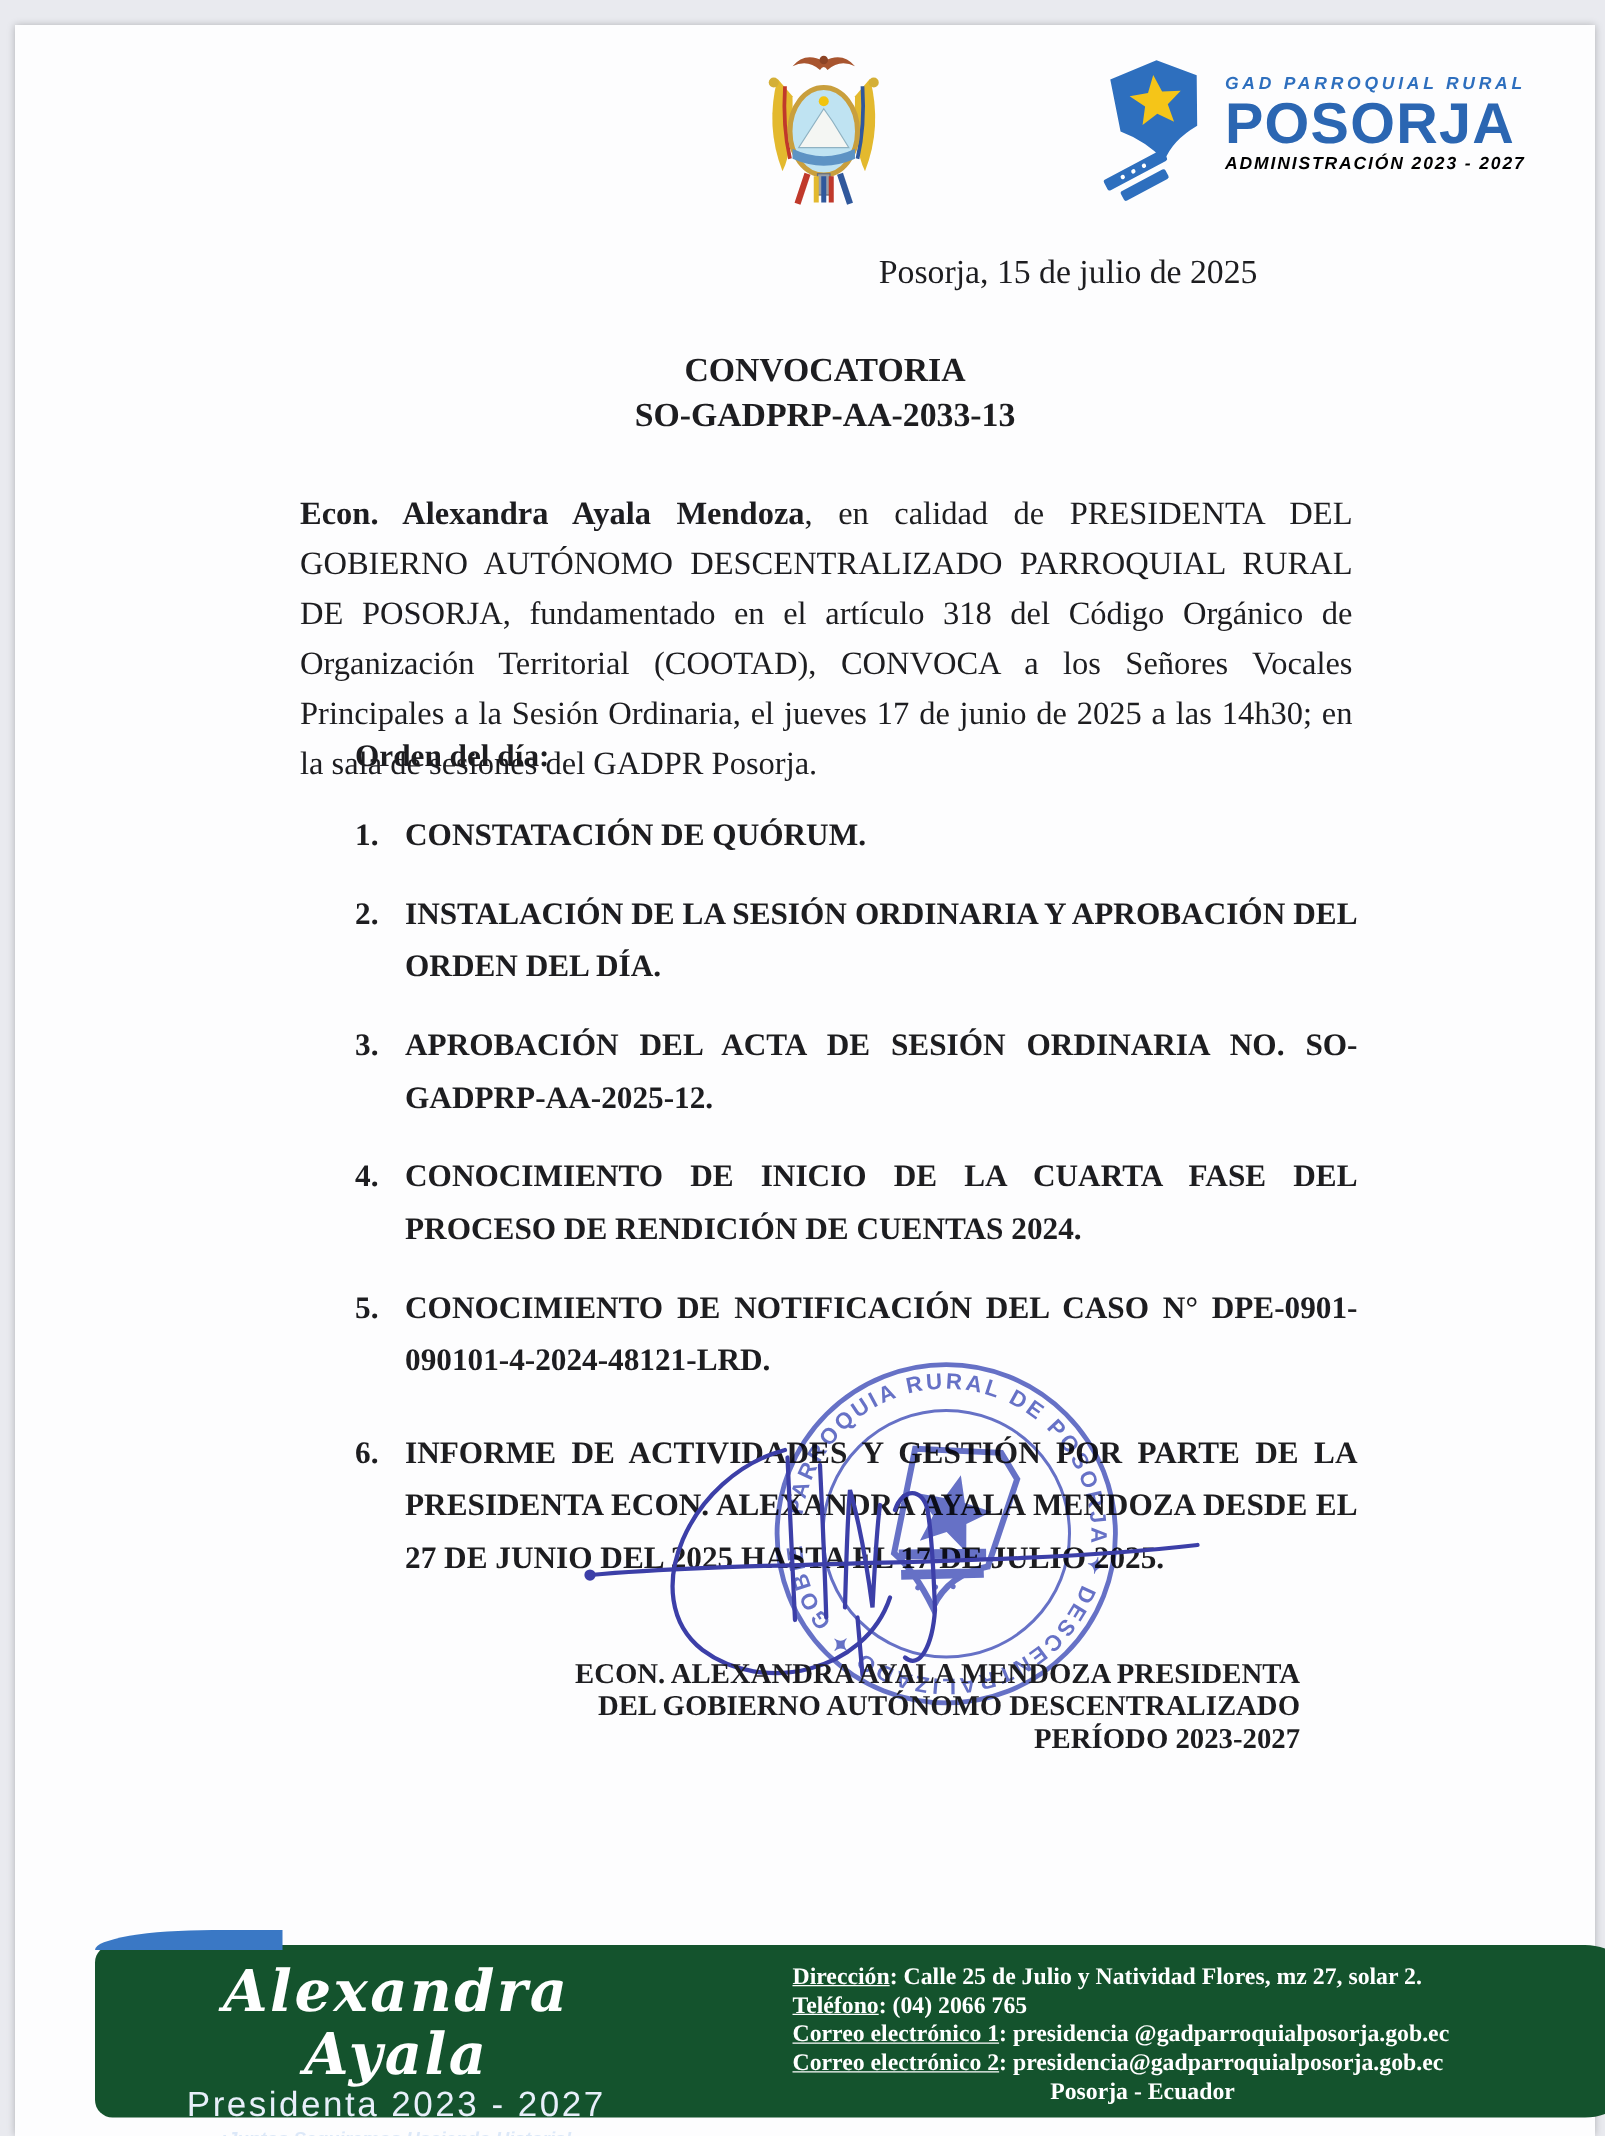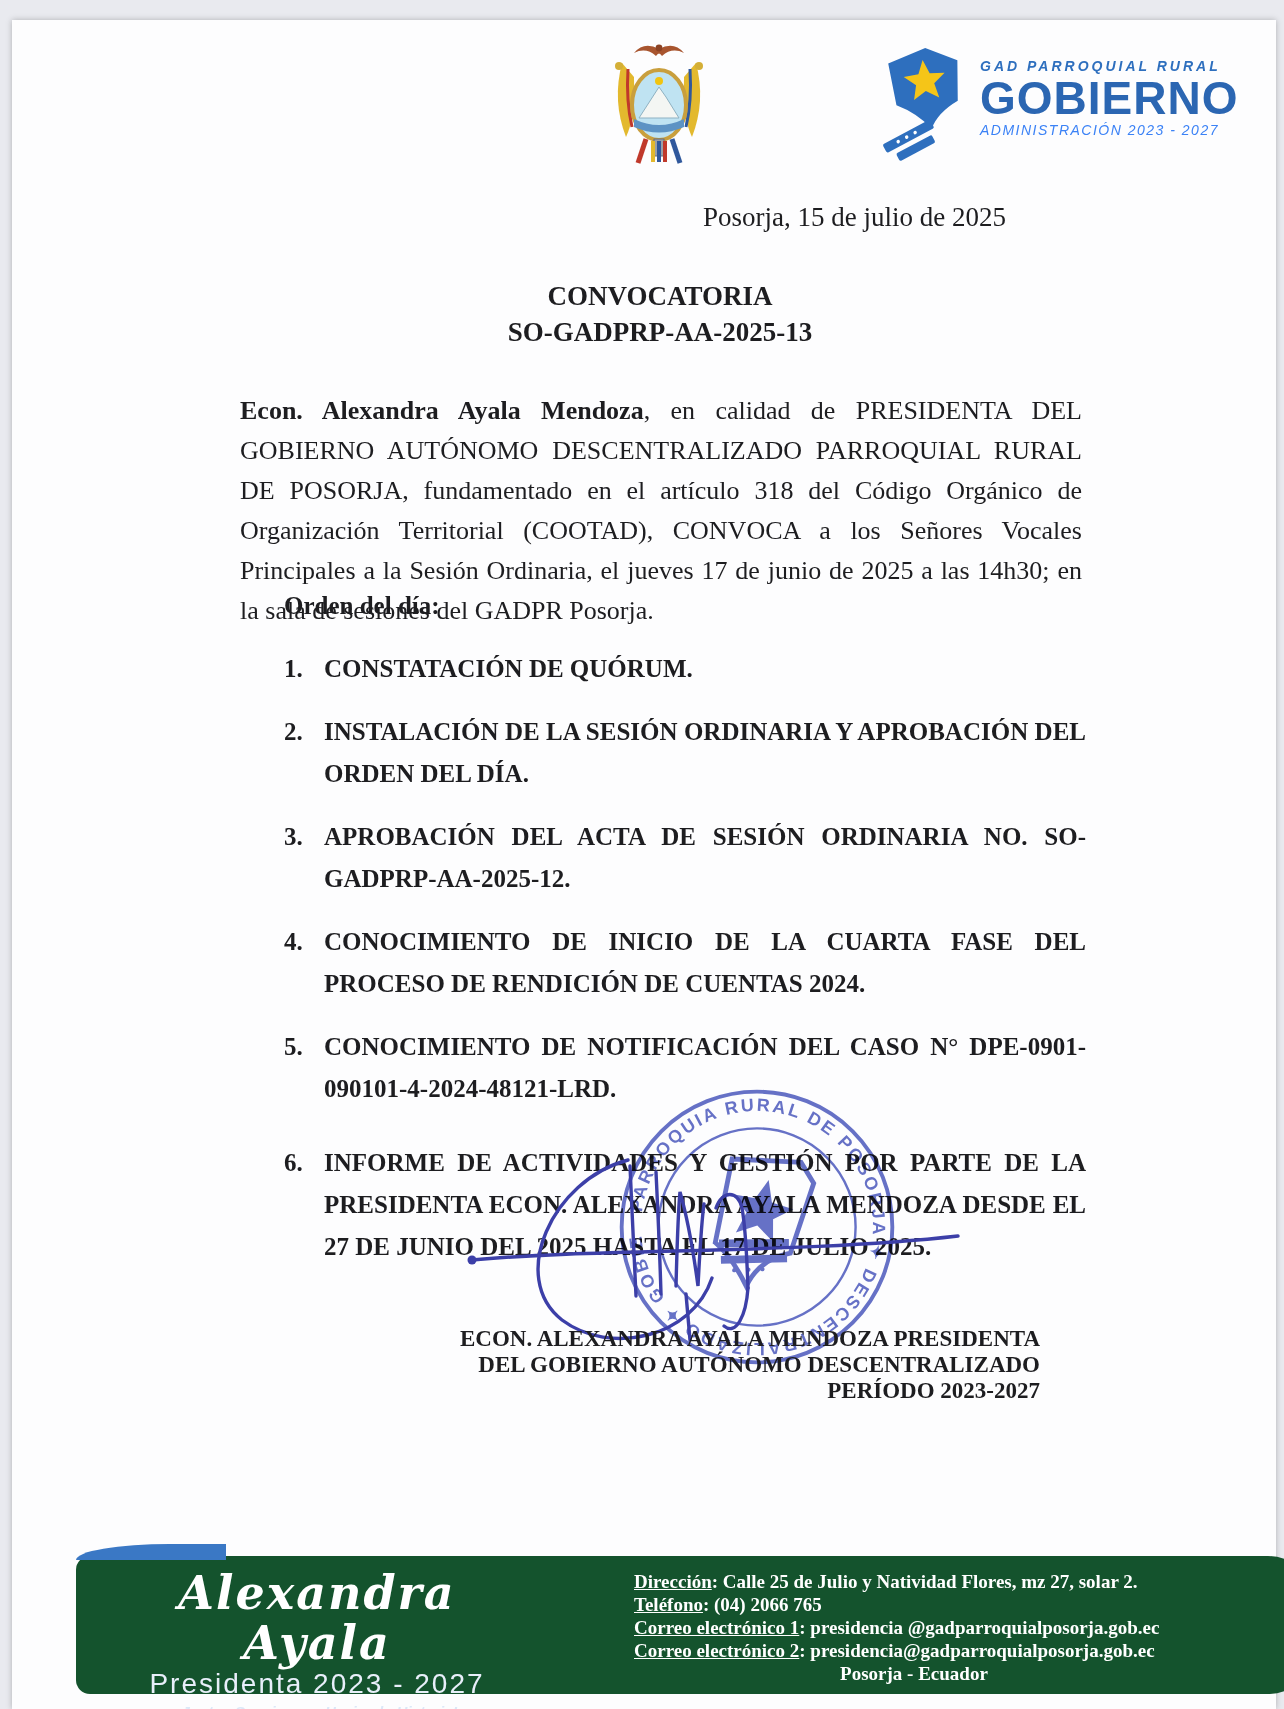--- a/index.html
+++ b/index.html
@@ -16,21 +16,21 @@
     background:#fdfdfe;
     box-shadow:0 0 6px rgba(0,0,0,.25);
   }
   
   .coat{position:absolute;left:592px;top:18px;width:110px;height:132px;}
   .logo{position:absolute;left:866px;top:22px;display:flex;align-items:flex-start;}
   .logo-shield{width:96px;height:122px;flex:none;}
   .logo-text{margin-left:6px;margin-top:16px;font-family:"Liberation Sans",sans-serif;}
   .logo-line1{font-size:14px;font-weight:700;font-style:italic;letter-spacing:3px;color:#2e6fbe;white-space:nowrap;}
   .logo-name{font-size:46px;font-weight:800;letter-spacing:1px;color:#2b66b2;line-height:1.05;white-space:nowrap;}
-  .logo-line3{font-size:14px;font-weight:400;font-style:italic;letter-spacing:1.5px;color:#3b82f6;white-space:nowrap;}
+  .logo-line3{font-size:14px;font-weight:700;font-style:italic;letter-spacing:1.5px;color:#000000;white-space:nowrap;}
   
   .dateline{position:absolute;left:212px;top:182px;width:782px;text-align:right;font-size:27px;}
   .titleblock{position:absolute;left:228px;top:258px;width:840px;text-align:center;font-weight:700;font-size:27px;line-height:36px;}
   .intro{position:absolute;left:228px;top:338px;width:842px;font-size:26px;line-height:40px;text-align:justify;text-align-last:left;margin-top:33px;}
   .intro b{font-weight:700;}
   .agenda-head{position:absolute;left:272px;top:572px;font-size:25px;font-weight:700;}
   .agenda{position:absolute;left:272px;top:628px;width:802px;}
   .agenda-item{display:flex;font-weight:700;font-size:25px;line-height:42px;margin-bottom:21px;}
   .agenda-item.gap-before{margin-top:32px;}
   .agenda-num{width:40px;flex:none;}
@@ -98,30 +98,30 @@
       <g transform="rotate(-28 34 100)">
         <rect x="6" y="90" width="56" height="10" rx="2" fill="#2e6fbe"></rect>
         <circle cx="22" cy="95" r="1.8" fill="#ffffff"></circle>
         <circle cx="32" cy="95" r="1.8" fill="#ffffff"></circle>
         <circle cx="42" cy="95" r="1.8" fill="#ffffff"></circle>
         <rect x="14" y="105" width="42" height="9" rx="2" fill="#2e6fbe"></rect>
       </g>
     </svg>
     <div class="logo-text">
       <div class="logo-line1">GAD PARROQUIAL RURAL</div>
-      <div class="logo-name">GOBIERNO</div>
+      <div class="logo-name">POSORJA</div>
       <div class="logo-line3">ADMINISTRACIÓN 2023 - 2027</div>
     </div>
   </div>
 
   <div class="dateline">Posorja, 15 de julio de 2025</div>
 
   <div class="titleblock">
     <div>CONVOCATORIA</div>
-    <div>SO-GADPRP-AA-2025-13</div>
+    <div>SO-GADPRP-AA-2033-13</div>
   </div>
 
   <div class="intro"><b>Econ. Alexandra Ayala Mendoza</b><span>, en calidad de PRESIDENTA DEL GOBIERNO AUTÓNOMO DESCENTRALIZADO PARROQUIAL RURAL DE POSORJA, fundamentado en el artículo 318 del Código Orgánico de Organización Territorial (COOTAD), CONVOCA a los Señores Vocales Principales a la Sesión Ordinaria, el jueves 17 de junio de 2025 a las 14h30; en la sala de sesiones del GADPR Posorja.</span></div>
 
   <div class="agenda-head">Orden del día:</div>
   <div class="agenda">
     <div class="agenda-item">
       <span class="agenda-num">1.</span>
       <span class="agenda-text">CONSTATACIÓN DE QUÓRUM.</span>
     </div>

